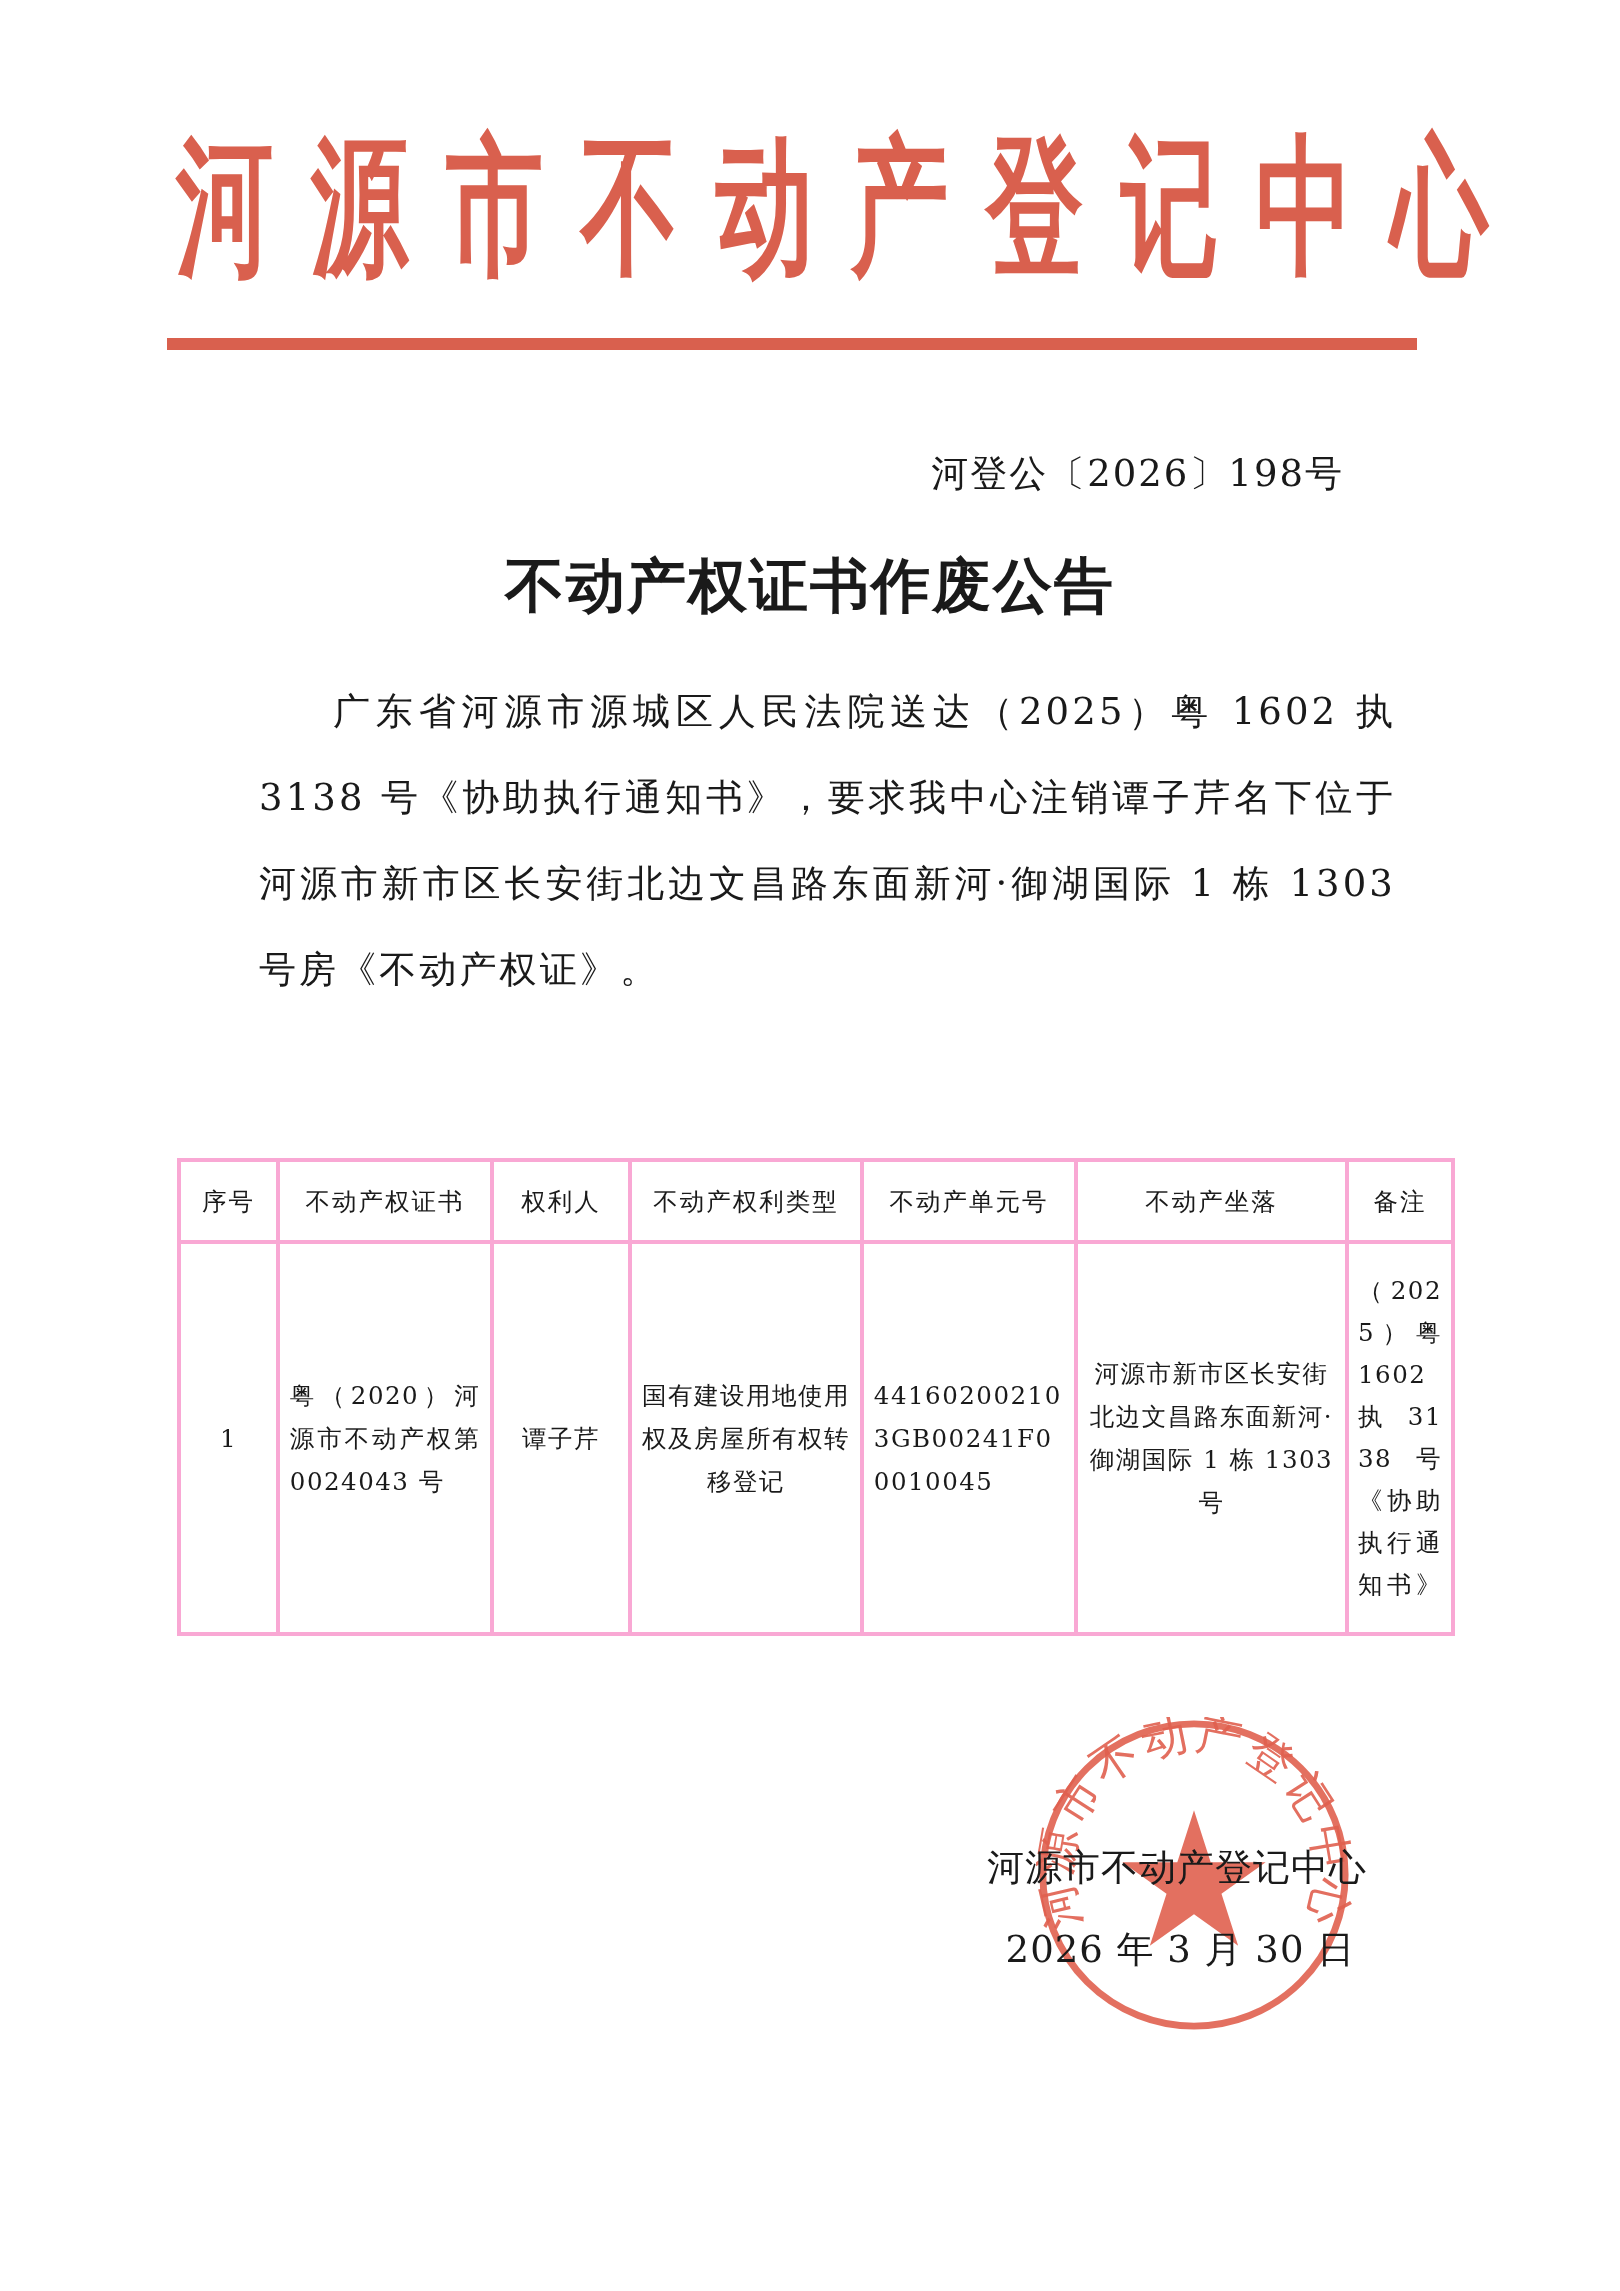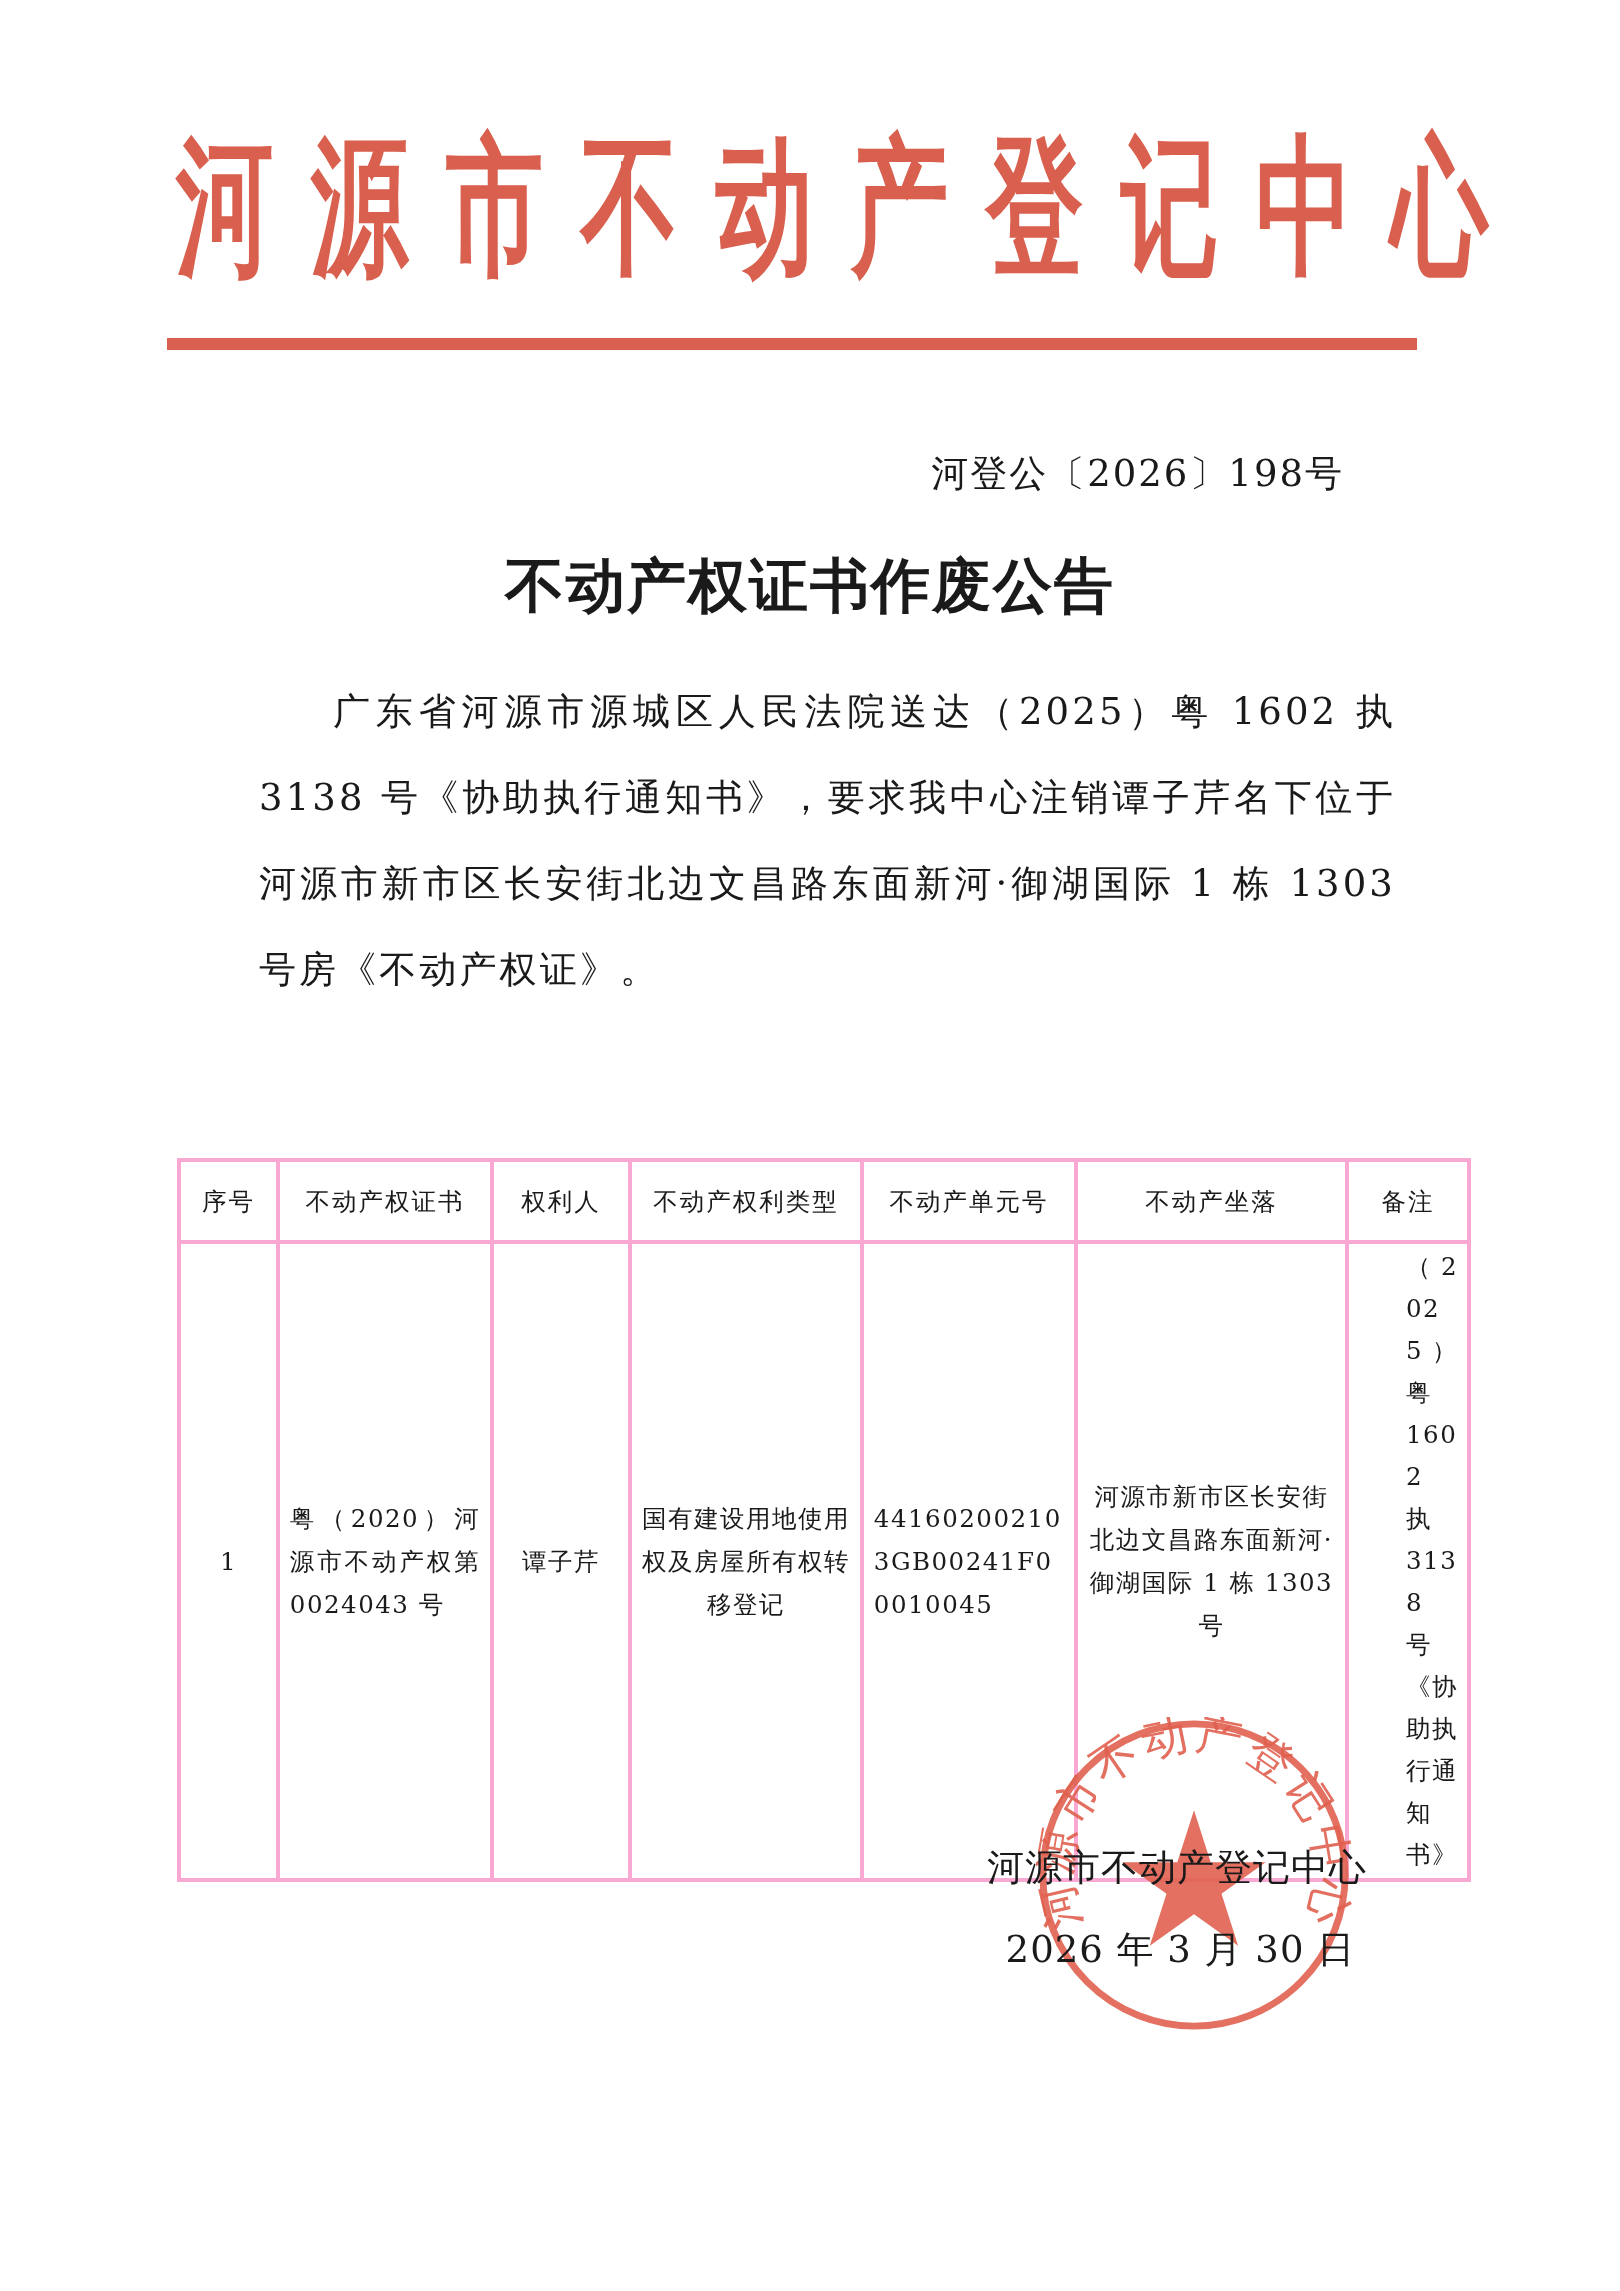--- a/index.html
+++ b/index.html
@@ -19,21 +19,21 @@
   .body-text p { margin: 0; text-indent: 2em; }
   table.notice { position: absolute; left: 177px; top: 1158px; border-collapse: collapse;
                  font-size: 24.5px; }
   table.notice th, table.notice td { border: 4px solid #f9a8d4; text-align: center; font-weight: normal;
                  padding: 0; vertical-align: middle; }
   table.notice th { height: 78px; letter-spacing: 2px; }
   table.notice td { height: 388px; line-height: 43px; letter-spacing: 1.5px; }
   td .cell { padding: 0 9.8px; }
   td.left .cell { text-align: left; }
   td.remark { vertical-align: top; }
-  td.remark .cell { text-align: justify; text-align-last: justify; padding: 2px 9px; word-break: break-all; line-height: 42px; margin-left: 48px; }
+  td.remark .cell { text-align: justify; text-align-last: justify; padding: 2px 9px; word-break: break-all; line-height: 42px; }
   .seal { position: absolute; left: 1036px; top: 1717px; width: 316px; height: 316px; }
   .sign { position: absolute; right: 253px; top: 1843px; font-size: 37px; letter-spacing: 1px; text-align: right; }
   .sign div { height: 82px; }
   .sign .date { padding-right: 11.8px; }
 </style>
 </head>
 <body>
 
 <div class="masthead">
   <span>河</span>

